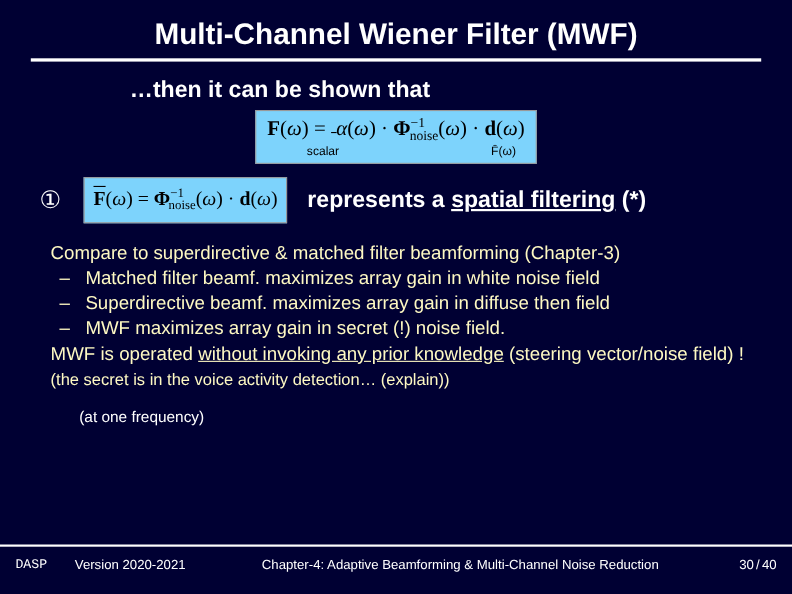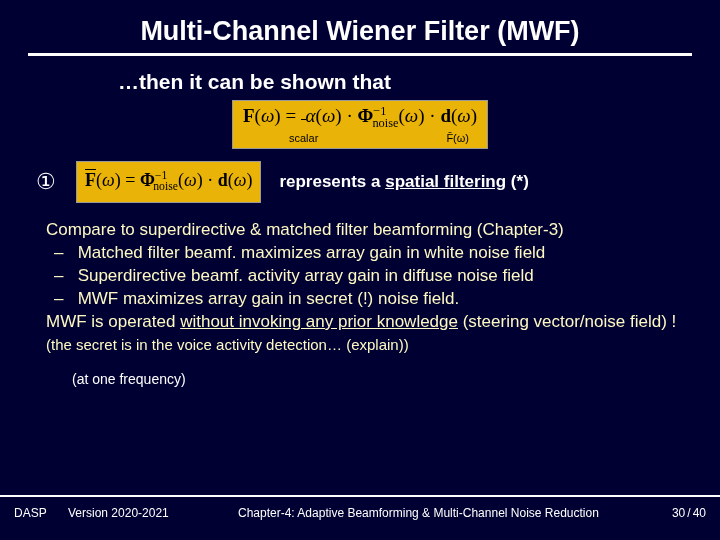--- a/index.html
+++ b/index.html
@@ -36,21 +36,21 @@
     font-weight: bold;
     margin-left: 90px;
     margin-bottom: 6px;
   }
   .eq1-wrap {
     text-align: center;
     margin-bottom: 10px;
   }
   .eq-box {
     display: inline-block;
-    background: #eab308;
+    background: #7dd3fc;
     border: 1px solid #999;
     padding: 4px 10px;
     font-family: "Times New Roman", serif;
     font-size: 19px;
     color: #000;
     text-align: center;
     line-height: 1.1;
   }
   .eq-box.eq1 {
     position: relative;
@@ -58,42 +58,42 @@
   .eq-main { white-space: nowrap; }
   .sub-row {
     display: flex;
     justify-content: space-between;
     font-size: 11px;
     font-family: Arial, sans-serif;
     color: #000;
     padding: 0 4px;
     margin-top: 1px;
   }
-  .sub-row .lbrace { margin-left: 42px; text-align: center; }
+  .sub-row .lbrace { margin-left: 32px; text-align: center; }
   .sub-row .rbrace { margin-right: 4px; }
   .row2 {
     display: flex;
     align-items: center;
     margin: 12px 0 16px 0;
   }
   .circ-one {
     color: #fff;
     font-size: 22px;
     width: 48px;
     text-align: left;
     padding-left: 8px;
   }
   .eq-box.eq2 {
     font-size: 18px;
     padding: 8px 8px;
     text-align: right;
   }
   .rep-text {
     color: #fff;
-    font-size: 17px;
+    font-size: 21px;
     font-weight: bold;
     margin-left: 18px;
     white-space: nowrap;
   }
   .rep-text .ul { text-decoration: underline; }
   .body-block {
     color: #fef9c3;
     font-size: 17px;
     line-height: 1.35;
     margin-left: 18px;
@@ -118,21 +118,21 @@
     position: absolute;
     left: 0; right: 0; bottom: 0;
     height: 34px;
     border-top: 2px solid #fff;
     display: flex;
     align-items: center;
     color: #fff;
     font-size: 12px;
     padding: 0 14px;
   }
-  .footer-bar .dasp { width: 54px; font-weight: normal; }
+  .footer-bar .dasp { width: 54px; font-weight: normal; font-family: Liberation Mono, monospace; }
   .footer-bar .ver { width: 150px; }
   .footer-bar .chap { flex: 1; text-align: left; margin-left: 20px;}
   .footer-bar .pnum { text-align: right; width: 60px; }
   .footer-bar .pnum .sep { padding: 0 2px; }
   sup { font-size: 0.65em; vertical-align: super; }
   sub { font-size: 0.65em; vertical-align: sub; }
   .bar { text-decoration: overline; }
 </style>
 </head>
 <body>
@@ -158,21 +158,21 @@
     <div class="circ-one">①</div>
     <div class="eq-box eq2"><span class="bar"><b>F</b></span>(<i>ω</i>) = <b>Φ</b><sup>−1</sup><sub style="margin-left:-14px">noise</sub>(<i>ω</i>) · <b>d</b>(<i>ω</i>)</div>
     <div class="rep-text">
       <span>represents a </span><span class="ul">spatial filtering</span><span> (*)</span>
     </div>
   </div>
 
   <div class="body-block">
     <div>Compare to superdirective &amp; matched filter beamforming (Chapter-3)</div>
     <div class="dash-line">–&nbsp;&nbsp;&nbsp;<span>Matched filter beamf. maximizes array gain in white noise field</span></div>
-    <div class="dash-line">–&nbsp;&nbsp;&nbsp;<span>Superdirective beamf. activity array gain in diffuse noise field</span></div>
+    <div class="dash-line">–&nbsp;&nbsp;&nbsp;<span>Superdirective beamf. maximizes array gain in diffuse then field</span></div>
     <div class="dash-line">–&nbsp;&nbsp;&nbsp;<span>MWF maximizes array gain in secret (!) noise field.</span></div>
     <div>
       <span>MWF is operated </span><span class="underline">without invoking any prior knowledge</span><span> (steering vector/noise field) ! </span><span class="secret">(the secret is in the voice activity detection… (explain))</span>
     </div>
   </div>
 
   <div class="footnote">
     <div class="fn2">(at one frequency)</div>
   </div>
 

